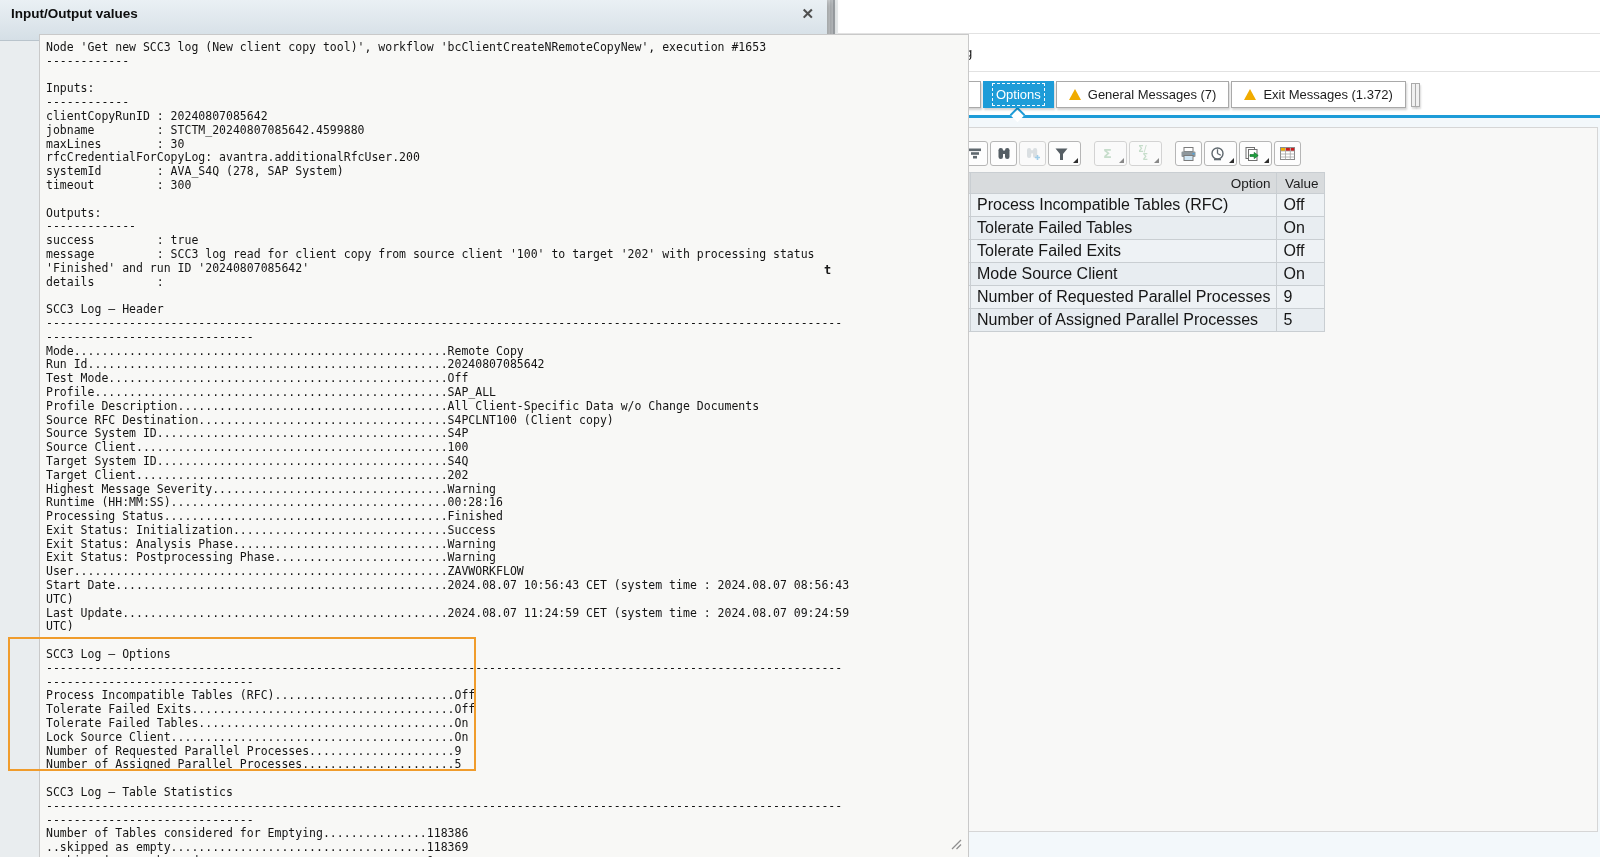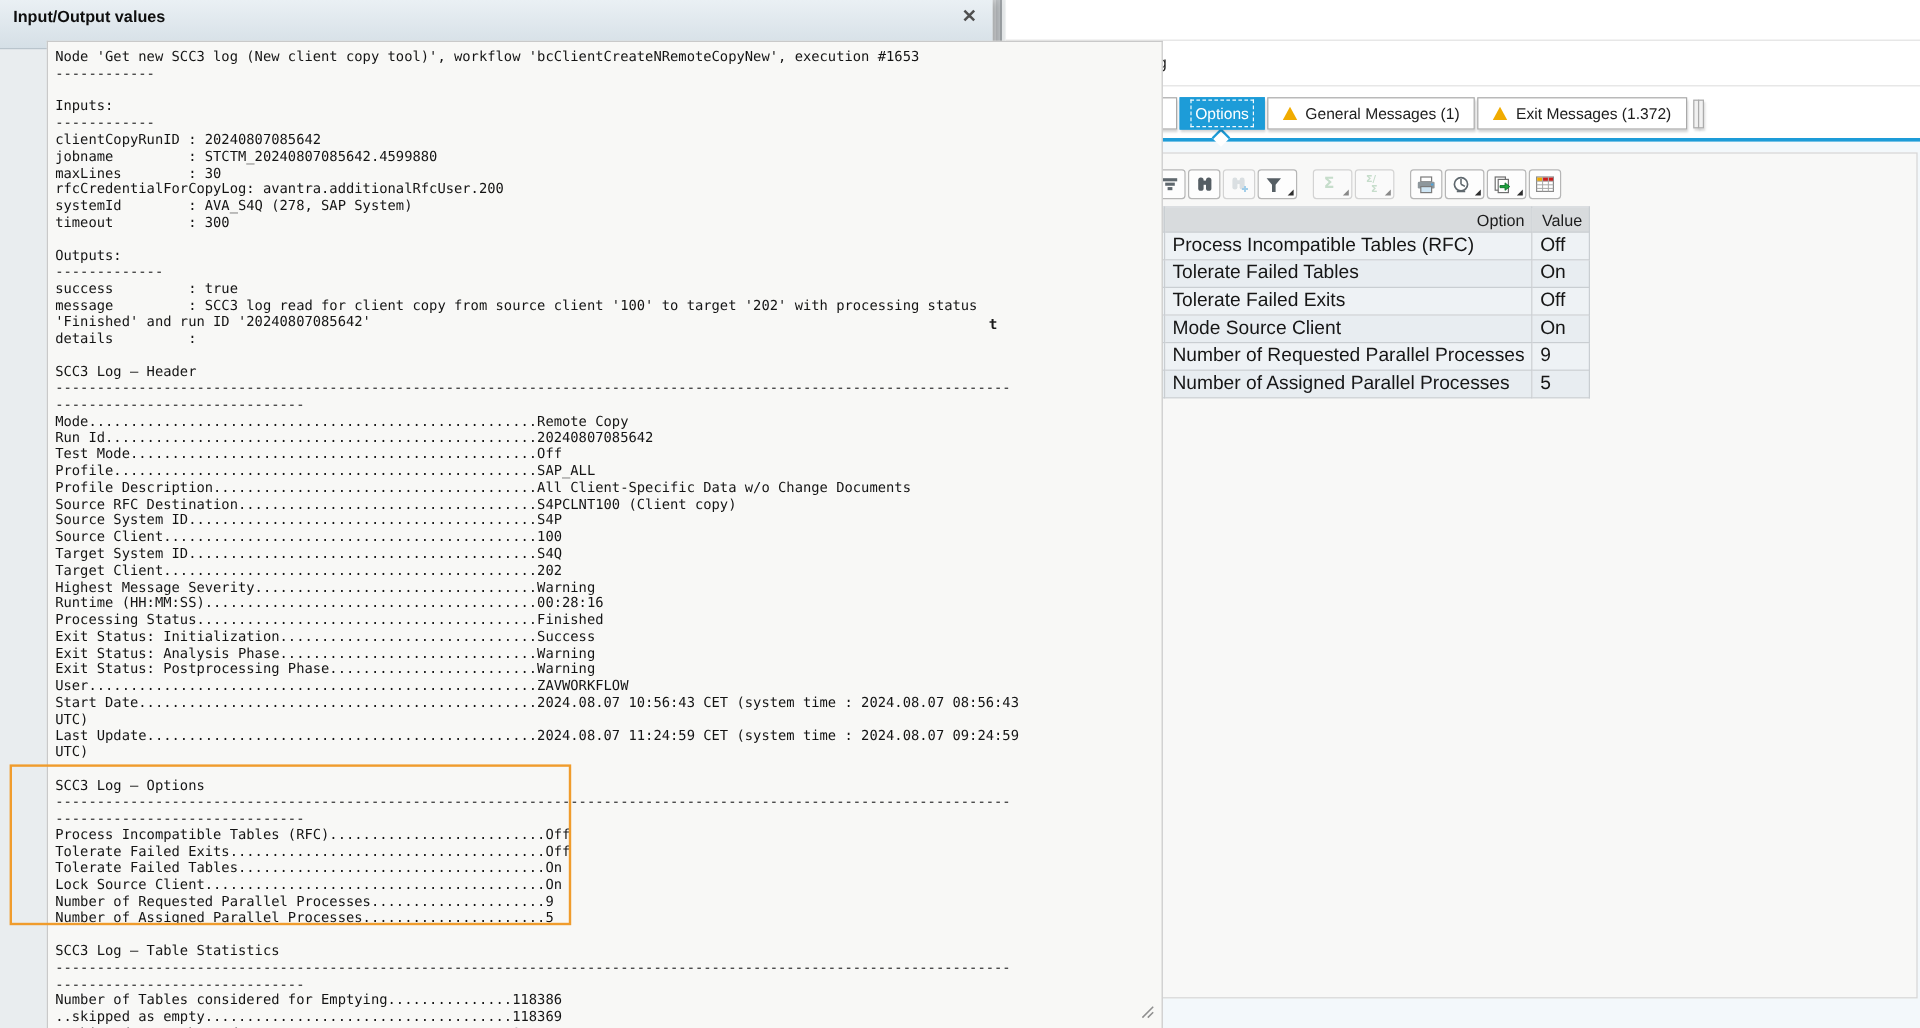--- a/index.html
+++ b/index.html
@@ -89,21 +89,21 @@
     <div class="tab-bar">
         <div class="tab">
           <span class="warn-tri"></span>
           <span class="tab-label">Log Header</span>
         </div>
         <div class="tab active">
           <span class="tab-label">Options</span>
         </div>
         <div class="tab">
           <span class="warn-tri"></span>
-          <span class="tab-label">General Messages (1)</span>
+          <span class="tab-label">General Messages (7)</span>
         </div>
         <div class="tab">
           <span class="warn-tri"></span>
           <span class="tab-label">Exit Messages (1.372)</span>
         </div>
       </div>
     <div class="tab-stack" style="position: absolute; top: 82px; left: 571px;" id="tabstack">
         <i></i>
         <i></i>
       </div>

